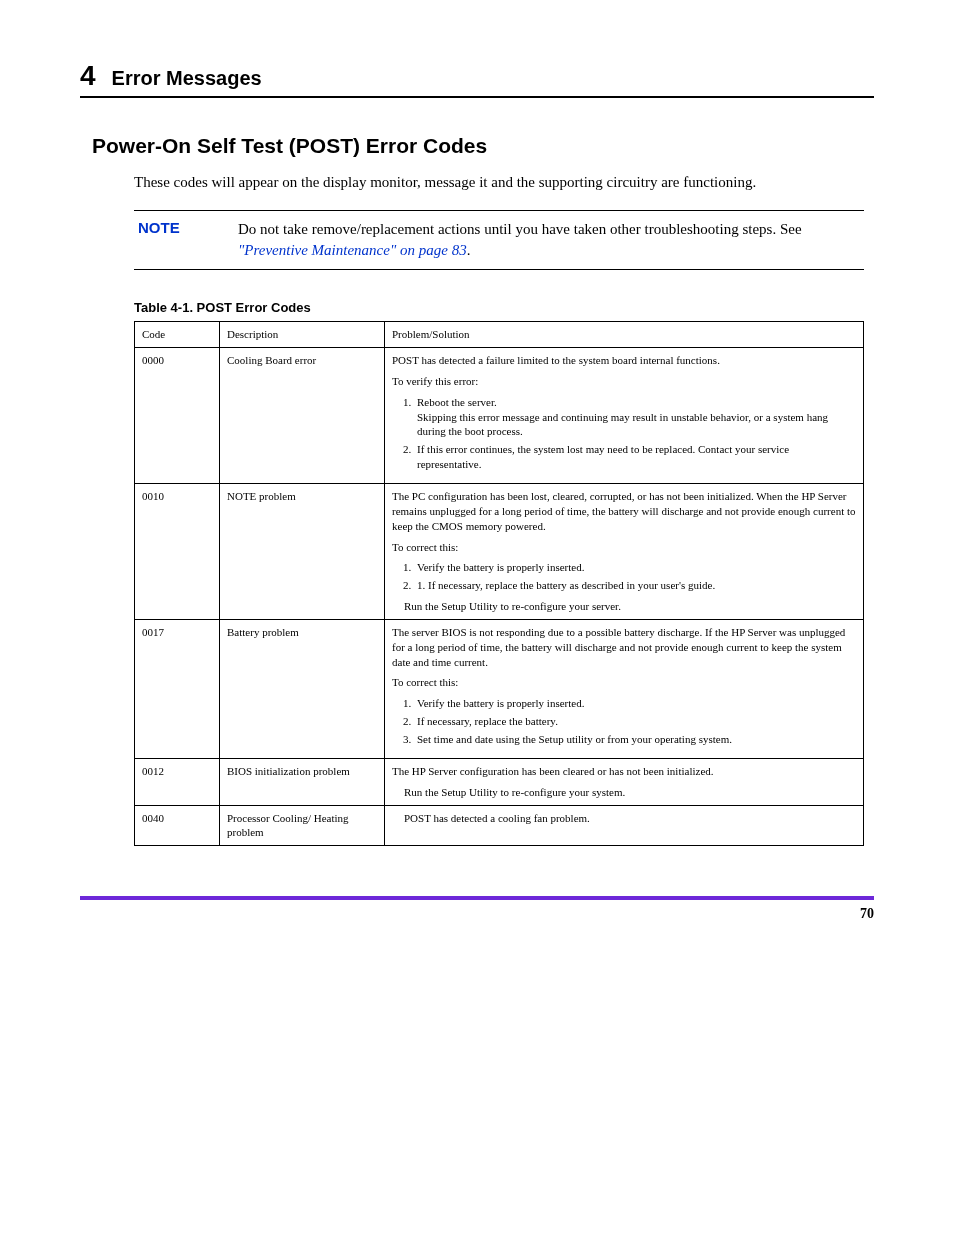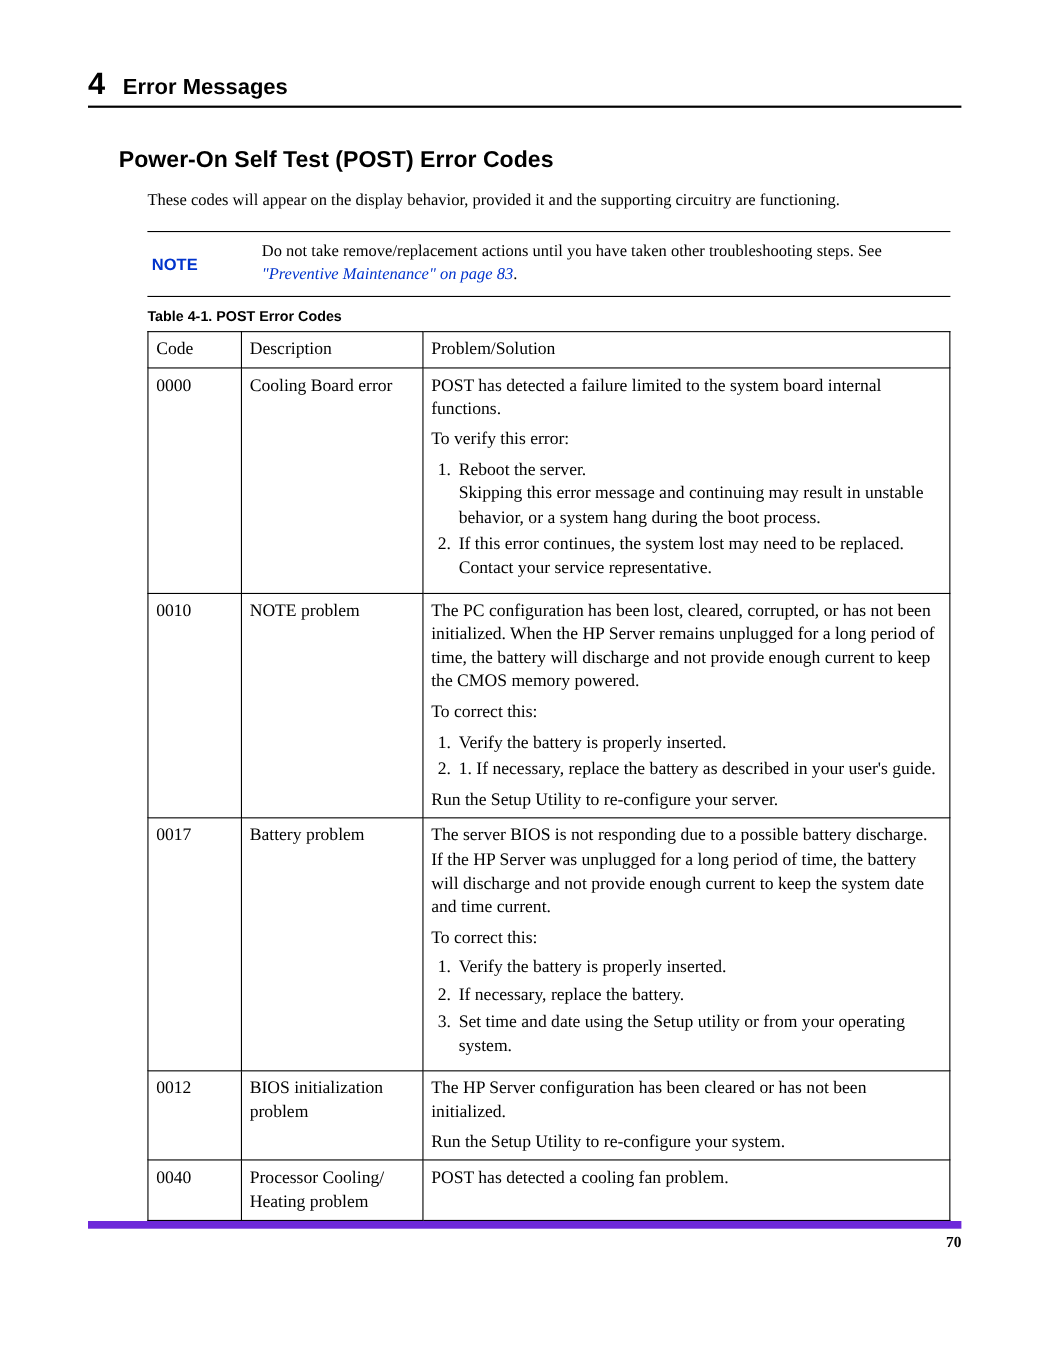--- a/index.html
+++ b/index.html
@@ -28,38 +28,38 @@
   .chapter-title {
     font-family: Arial, Helvetica, sans-serif;
     font-size: 20px;
     font-weight: bold;
   }
   .section-title {
     font-family: Arial, Helvetica, sans-serif;
     font-size: 21px;
     font-weight: bold;
     margin-bottom: 14px;
-    margin-left: 28px;
+    margin-left: 12px;
   }
   .body-block {
     margin-left: 54px;
     margin-right: 10px;
   }
   .para {
     margin-bottom: 12px;
     line-height: 1.35;
   }
   .note-box {
     border-top: 1.5px solid #000;
     border-bottom: 1.5px solid #000;
     padding: 8px 0;
     margin-top: 18px;
-    margin-bottom: 10px;
+    margin-bottom: 30px;
     display: flex;
-    align-items: center;
+    align-items: flex-start;
   }
   .note-label {
     font-family: Arial, Helvetica, sans-serif;
     font-weight: bold;
     color: #0033cc;
     width: 100px;
     flex-shrink: 0;
     padding-left: 4px;
   }
   .note-text {
@@ -71,65 +71,66 @@
   }
   .table-caption {
     font-family: Arial, Helvetica, sans-serif;
     font-size: 13px;
     font-weight: bold;
     margin-bottom: 6px;
   }
   table.post {
     border-collapse: collapse;
     width: 100%;
-    font-size: 16px;
+    font-size: 11px;
   }
   table.post td {
     border: 1px solid #000;
     vertical-align: top;
     padding: 5px 7px;
     line-height: 1.35;
   }
   table.post tr.header td {
     font-weight: normal;
   }
   .col-code { width: 70px; }
   .col-desc { width: 150px; }
   .cell-para { margin-bottom: 6px; }
-  .cell-para:last-child { margin-bottom: 0; }
+  .cell-para:last-child { margin-bottom: 0; margin-left: 12px; }
   ol.steps {
     margin: 0 0 6px 0;
     padding-left: 22px;
   }
   ol.steps li {
     margin-bottom: 3px;
     padding-left: 3px;
   }
   .page-footer {
-    border-top: 7px solid #6d28d9;
+    border-top: 4px solid #6d28d9;
+    margin-top: 50px;
     padding-top: 6px;
     text-align: right;
     font-family: "Times New Roman", serif;
     font-weight: bold;
     font-size: 14px;
   }
 </style>
 </head>
 <body>
 
 <div class="chapter-header">
   <span class="chapter-number">4</span>
   <span class="chapter-title">Error Messages</span>
 </div>
 
 <div class="section-title">Power-On Self Test (POST) Error Codes</div>
 
 <div class="body-block">
 
-  <div class="para">These codes will appear on the display behavior, provided it and the supporting circuitry are functioning.</div>
+  <div class="para">These codes will appear on the display monitor, message it and the supporting circuitry are functioning.</div>
 
   <div class="note-box">
     <div class="note-label">NOTE</div>
     <div class="note-text">
       <span>Do not take remove/replacement actions until you have taken other troubleshooting steps. See </span><span class="note-link">"Preventive Maintenance" on page 83</span><span>.</span>
     </div>
   </div>
 
   <div class="table-caption">Table 4-1.  POST Error Codes</div>
 

